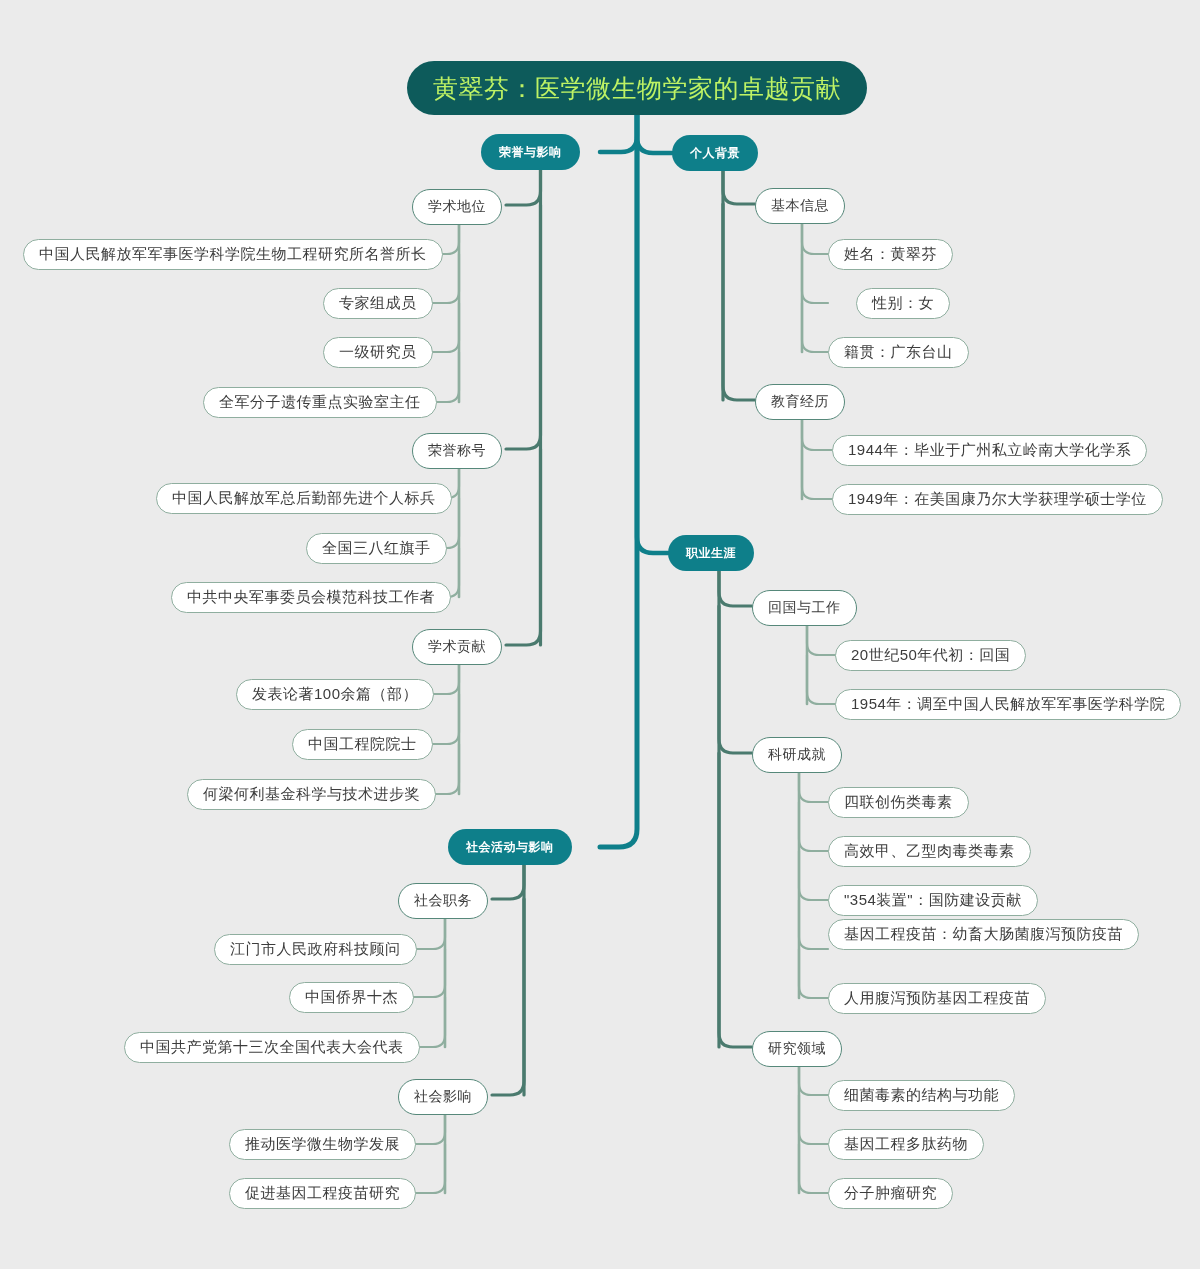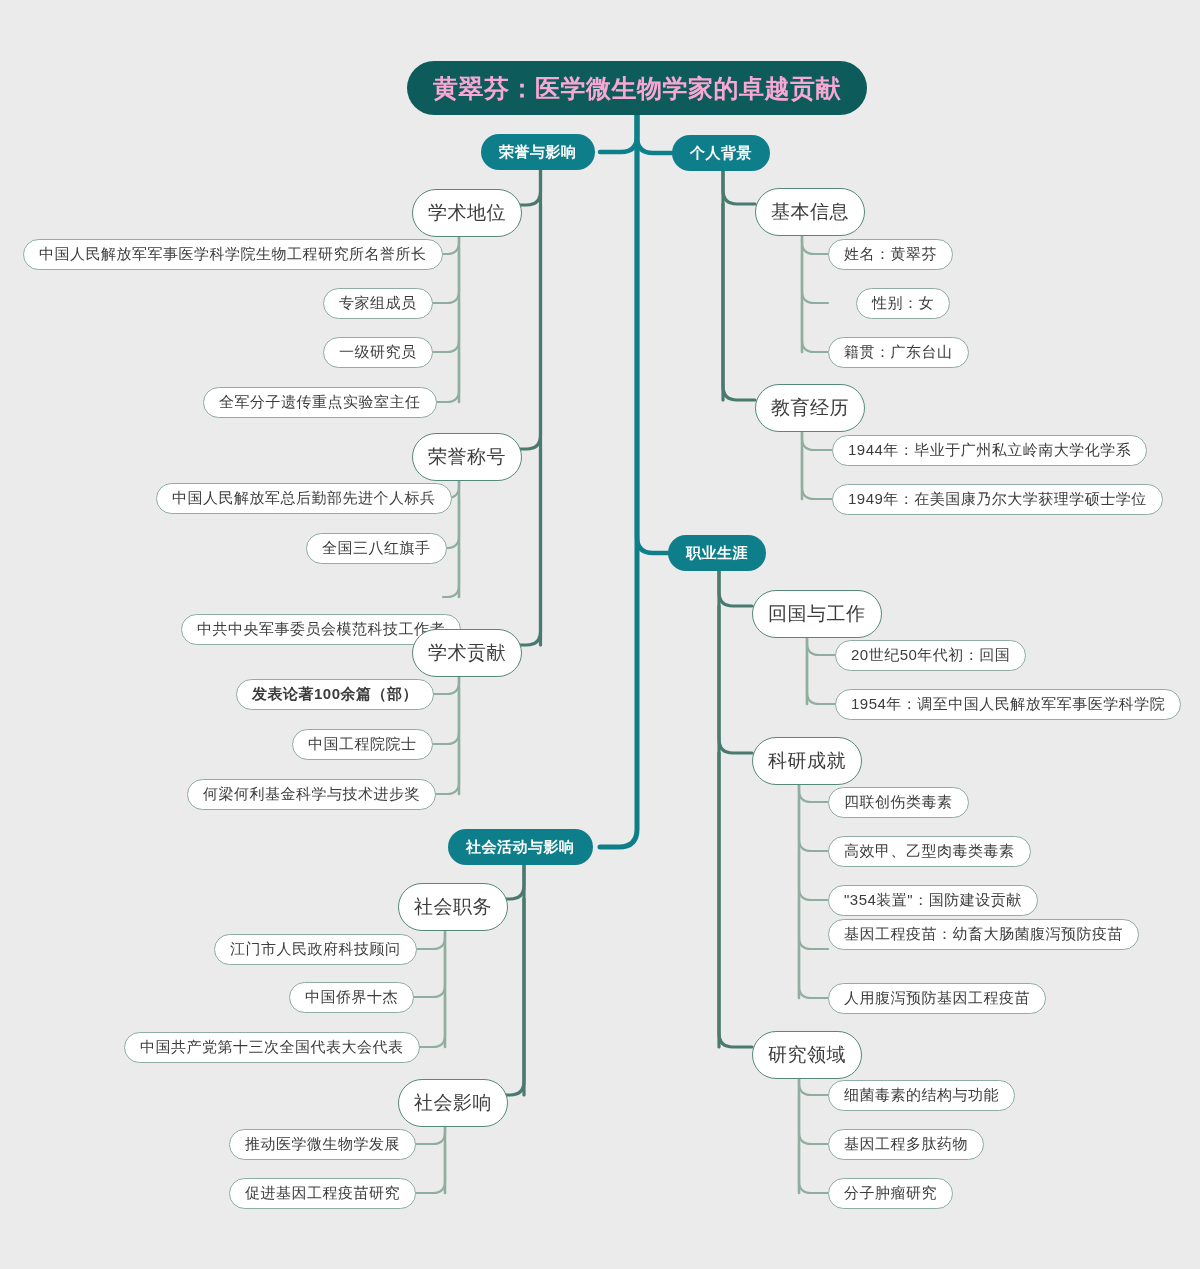--- a/index.html
+++ b/index.html
@@ -33,44 +33,44 @@
     display: flex;
     align-items: center;
     justify-content: center;
     white-space: nowrap;
     border-radius: 999px;
     letter-spacing: 0.5px;
   }
   
   .node.lvl0 {
     background: #0d5b5b;
-    color: #f9a8d4;
+    color: #bef264;
     font-size: 25px;
-    font-weight: 700;
+    font-weight: 400;
     height: 54px;
     border: none;
     padding: 0 26px;
   }
   
   .node.lvl1 {
     background: #0e7f8a;
     color: #ffffff;
-    font-size: 15px;
+    font-size: 12px;
     font-weight: 700;
     height: 36px;
     border: none;
     padding: 0 18px;
   }
   
   .node.lvl2 {
     background: #ffffff;
     color: #3b3b3b;
-    font-size: 19px;
+    font-size: 14px;
     font-weight: 400;
-    height: 48px;
+    height: 36px;
     border: 1.6px solid #56887a;
     padding: 0 15px;
   }
   
   .node.lvl3 {
     background: #ffffff;
     color: #3c3c3c;
     font-size: 15px;
     font-weight: 400;
     height: 31px;
@@ -146,23 +146,23 @@
       <div class="node lvl0" style="left: 407px; top: 61px;">黄翠芬：医学微生物学家的卓越贡献</div>
       <div class="node lvl1" style="left: 481px; top: 134px;">荣誉与影响</div>
       <div class="node lvl2" style="left: 412px; top: 189px;">学术地位</div>
       <div class="node lvl3" style="left: 23px; top: 238.5px;">中国人民解放军军事医学科学院生物工程研究所名誉所长</div>
       <div class="node lvl3" style="left: 323px; top: 287.5px;">专家组成员</div>
       <div class="node lvl3" style="left: 323px; top: 336.5px;">一级研究员</div>
       <div class="node lvl3" style="left: 203px; top: 386.5px;">全军分子遗传重点实验室主任</div>
       <div class="node lvl2" style="left: 412px; top: 433px;">荣誉称号</div>
       <div class="node lvl3" style="left: 156px; top: 482.5px;">中国人民解放军总后勤部先进个人标兵</div>
       <div class="node lvl3" style="left: 306px; top: 532.5px;">全国三八红旗手</div>
-      <div class="node lvl3" style="left: 181px; top: 581.5px; margin-top: 32px;">中共中央军事委员会模范科技工作者</div>
+      <div class="node lvl3" style="left: 171px; top: 581.5px;">中共中央军事委员会模范科技工作者</div>
       <div class="node lvl2" style="left: 412px; top: 629px;">学术贡献</div>
-      <div class="node lvl3" style="left: 236px; top: 678.5px; font-weight: bold;">发表论著100余篇（部）</div>
+      <div class="node lvl3" style="left: 236px; top: 678.5px;">发表论著100余篇（部）</div>
       <div class="node lvl3" style="left: 292px; top: 728.5px;">中国工程院院士</div>
       <div class="node lvl3" style="left: 187px; top: 778.5px; text-align: right;">何梁何利基金科学与技术进步奖</div>
       <div class="node lvl1" style="left: 672px; top: 135px;">个人背景</div>
       <div class="node lvl2" style="left: 755px; top: 188px;">基本信息</div>
       <div class="node lvl3" style="left: 828px; top: 238.5px;">姓名：黄翠芬</div>
       <div class="node lvl3" style="left: 856px; top: 287.5px;">性别：女</div>
       <div class="node lvl3" style="left: 828px; top: 336.5px;">籍贯：广东台山</div>
       <div class="node lvl2" style="left: 755px; top: 384px;">教育经历</div>
       <div class="node lvl3" style="left: 832px; top: 434.5px;">1944年：毕业于广州私立岭南大学化学系</div>
       <div class="node lvl3" style="left: 832px; top: 483.5px;">1949年：在美国康乃尔大学获理学硕士学位</div>

